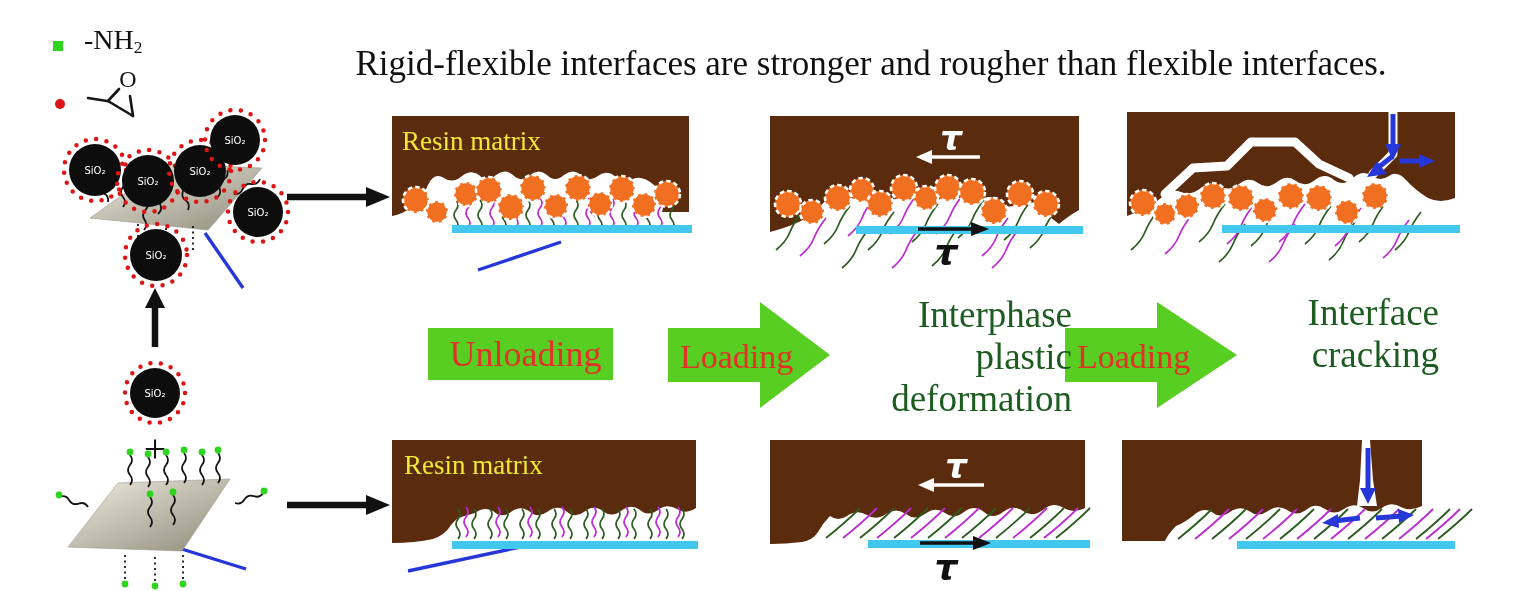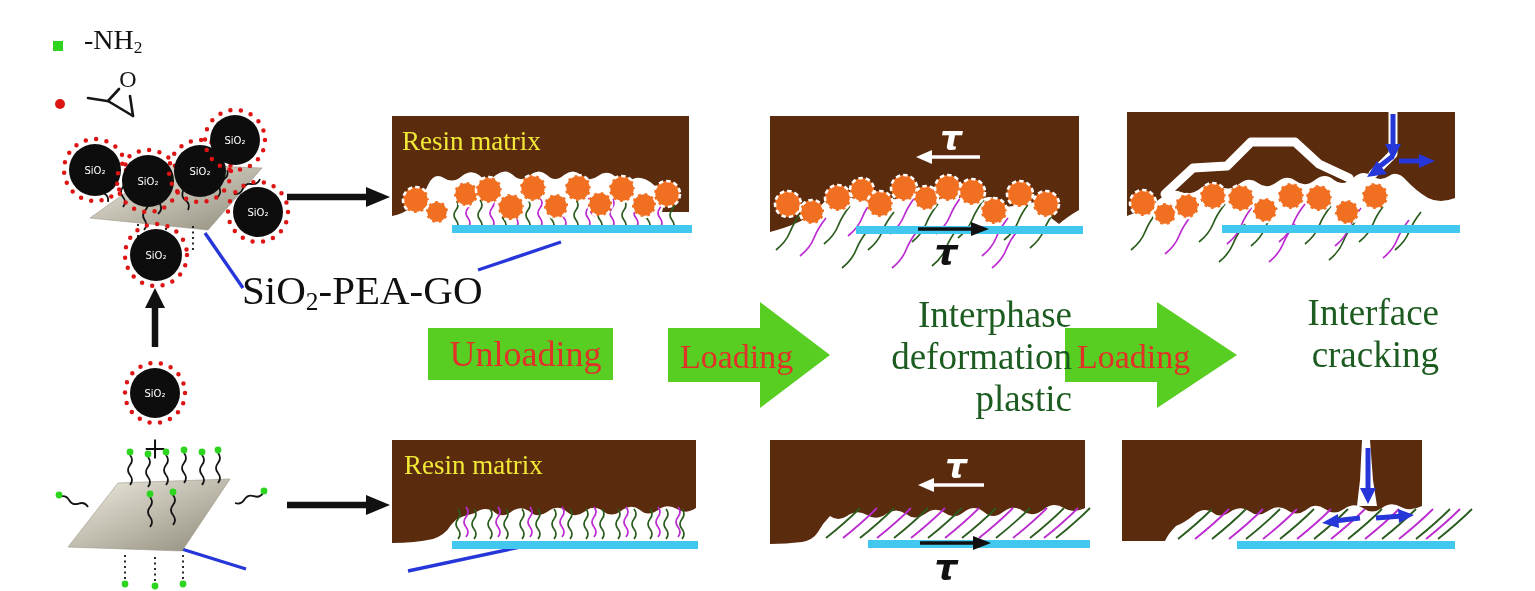--- a/index.html
+++ b/index.html
@@ -64,20 +64,21 @@
   <svg class="abs" style="left:85px;top:68px" width="70" height="64" viewBox="0 0 70 64">
     <g stroke="#161616" stroke-width="2.6" stroke-linecap="round">
       <line x1="3" y1="30" x2="22" y2="33"></line>
       <line x1="23" y1="33" x2="34" y2="21"></line>
       <line x1="23" y1="33" x2="48" y2="48"></line>
       <line x1="48" y1="48" x2="45" y2="28"></line>
     </g>
     <text x="43" y="19" font-size="24" text-anchor="middle" fill="#161616">O</text>
   </svg>
 
+  <div class="abs" id="title">Rigid-flexible interfaces are stronger and rougher than flexible interfaces.</div>
 
   <svg class="molecule" style="left:38px;top:102px" width="260" height="232" viewBox="0 0 260 232">
     <defs>
       <linearGradient id="grad1" x1="0" y1="0" x2="1" y2="1">
         <stop offset="0" stop-color="#f0ede2"></stop>
           <stop offset="1" stop-color="#8f8b7a"></stop>
       </linearGradient>
     </defs>
     <polygon points="128,62 224,66 170,128 52,116" fill="url(#grad1)" stroke="#9a9688" stroke-width="0.6"></polygon>
     <g stroke="#141414" stroke-width="1.8">
@@ -166,21 +167,20 @@
       <circle cx="120" cy="159" r="3.4"></circle>
         <circle cx="143" cy="157" r="3.4"></circle>
       <circle cx="29" cy="160" r="3.4"></circle>
         <circle cx="234" cy="156" r="3.4"></circle>
       <circle cx="95" cy="249" r="3.4"></circle>
         <circle cx="125" cy="251" r="3.4"></circle>
         <circle cx="153" cy="249" r="3.4"></circle>
     </g>
   </svg>
 
-  <div class="abs chem-label" id="cluster-label"><span>SiO</span><sub class="chem">2</sub><span>-PEA-GO</span></div>
 
   <svg class="panel" style="left:390px;top:112px" width="305" height="133" viewBox="0 0 305 133">
     <path fill="var(--c-resin_brown)" d="M2,4 L299,4 L299,100 L272,100 Q277,84 264,73 Q252,63 243,67 Q233,72 226,65 Q217,57 208,64 Q199,71 191,63 Q183,56 174,63 Q165,71 157,63 Q149,56 140,63 Q131,71 123,63 Q115,56 106,63 Q97,71 89,63 Q81,57 72,64 Q63,72 54,66 Q44,60 38,73 Q32,87 22,95 Q13,102 2,104 Z"></path>
     <g stroke-width="1.7">
       <g stroke="var(--c-chain_green)">
         <use href="#wigv" transform="translate(66,118)"></use>
           <use href="#wigv" transform="translate(90,118)"></use>
         <use href="#wigv" transform="translate(114,118)"></use>
           <use href="#wigv" transform="translate(138,118)"></use>
         <use href="#wigv" transform="translate(162,118)"></use>
@@ -436,22 +436,22 @@
 
   <div class="abs" id="unloading-box">Unloading</div>
 
   <svg class="load-arrow" style="left:668px;top:302px" width="162" height="106" viewBox="0 0 162 106">
     <polygon points="0,26 92,26 92,0 162,53 92,106 92,80 0,80" fill="var(--c-arrow_green)"></polygon>
     <text x="12" y="66" font-size="34" fill="var(--c-label_red)">Loading</text>
   </svg>
 
   <div class="abs caption" id="interphase-caption">
     <div>Interphase</div>
+    <div>plastic</div>
     <div>deformation</div>
-    <div>plastic</div>
   </div>
 
   <svg class="load-arrow" style="left:1065px;top:302px" width="172" height="106" viewBox="0 0 172 106">
     <polygon points="0,26 92,26 92,0 172,53 92,106 92,80 0,80" fill="var(--c-arrow_green)"></polygon>
     <text x="12" y="66" font-size="34" fill="var(--c-label_red)">Loading</text>
   </svg>
 
   <div class="abs caption" id="interface-caption">
     <div>Interface</div>
     <div>cracking</div>

